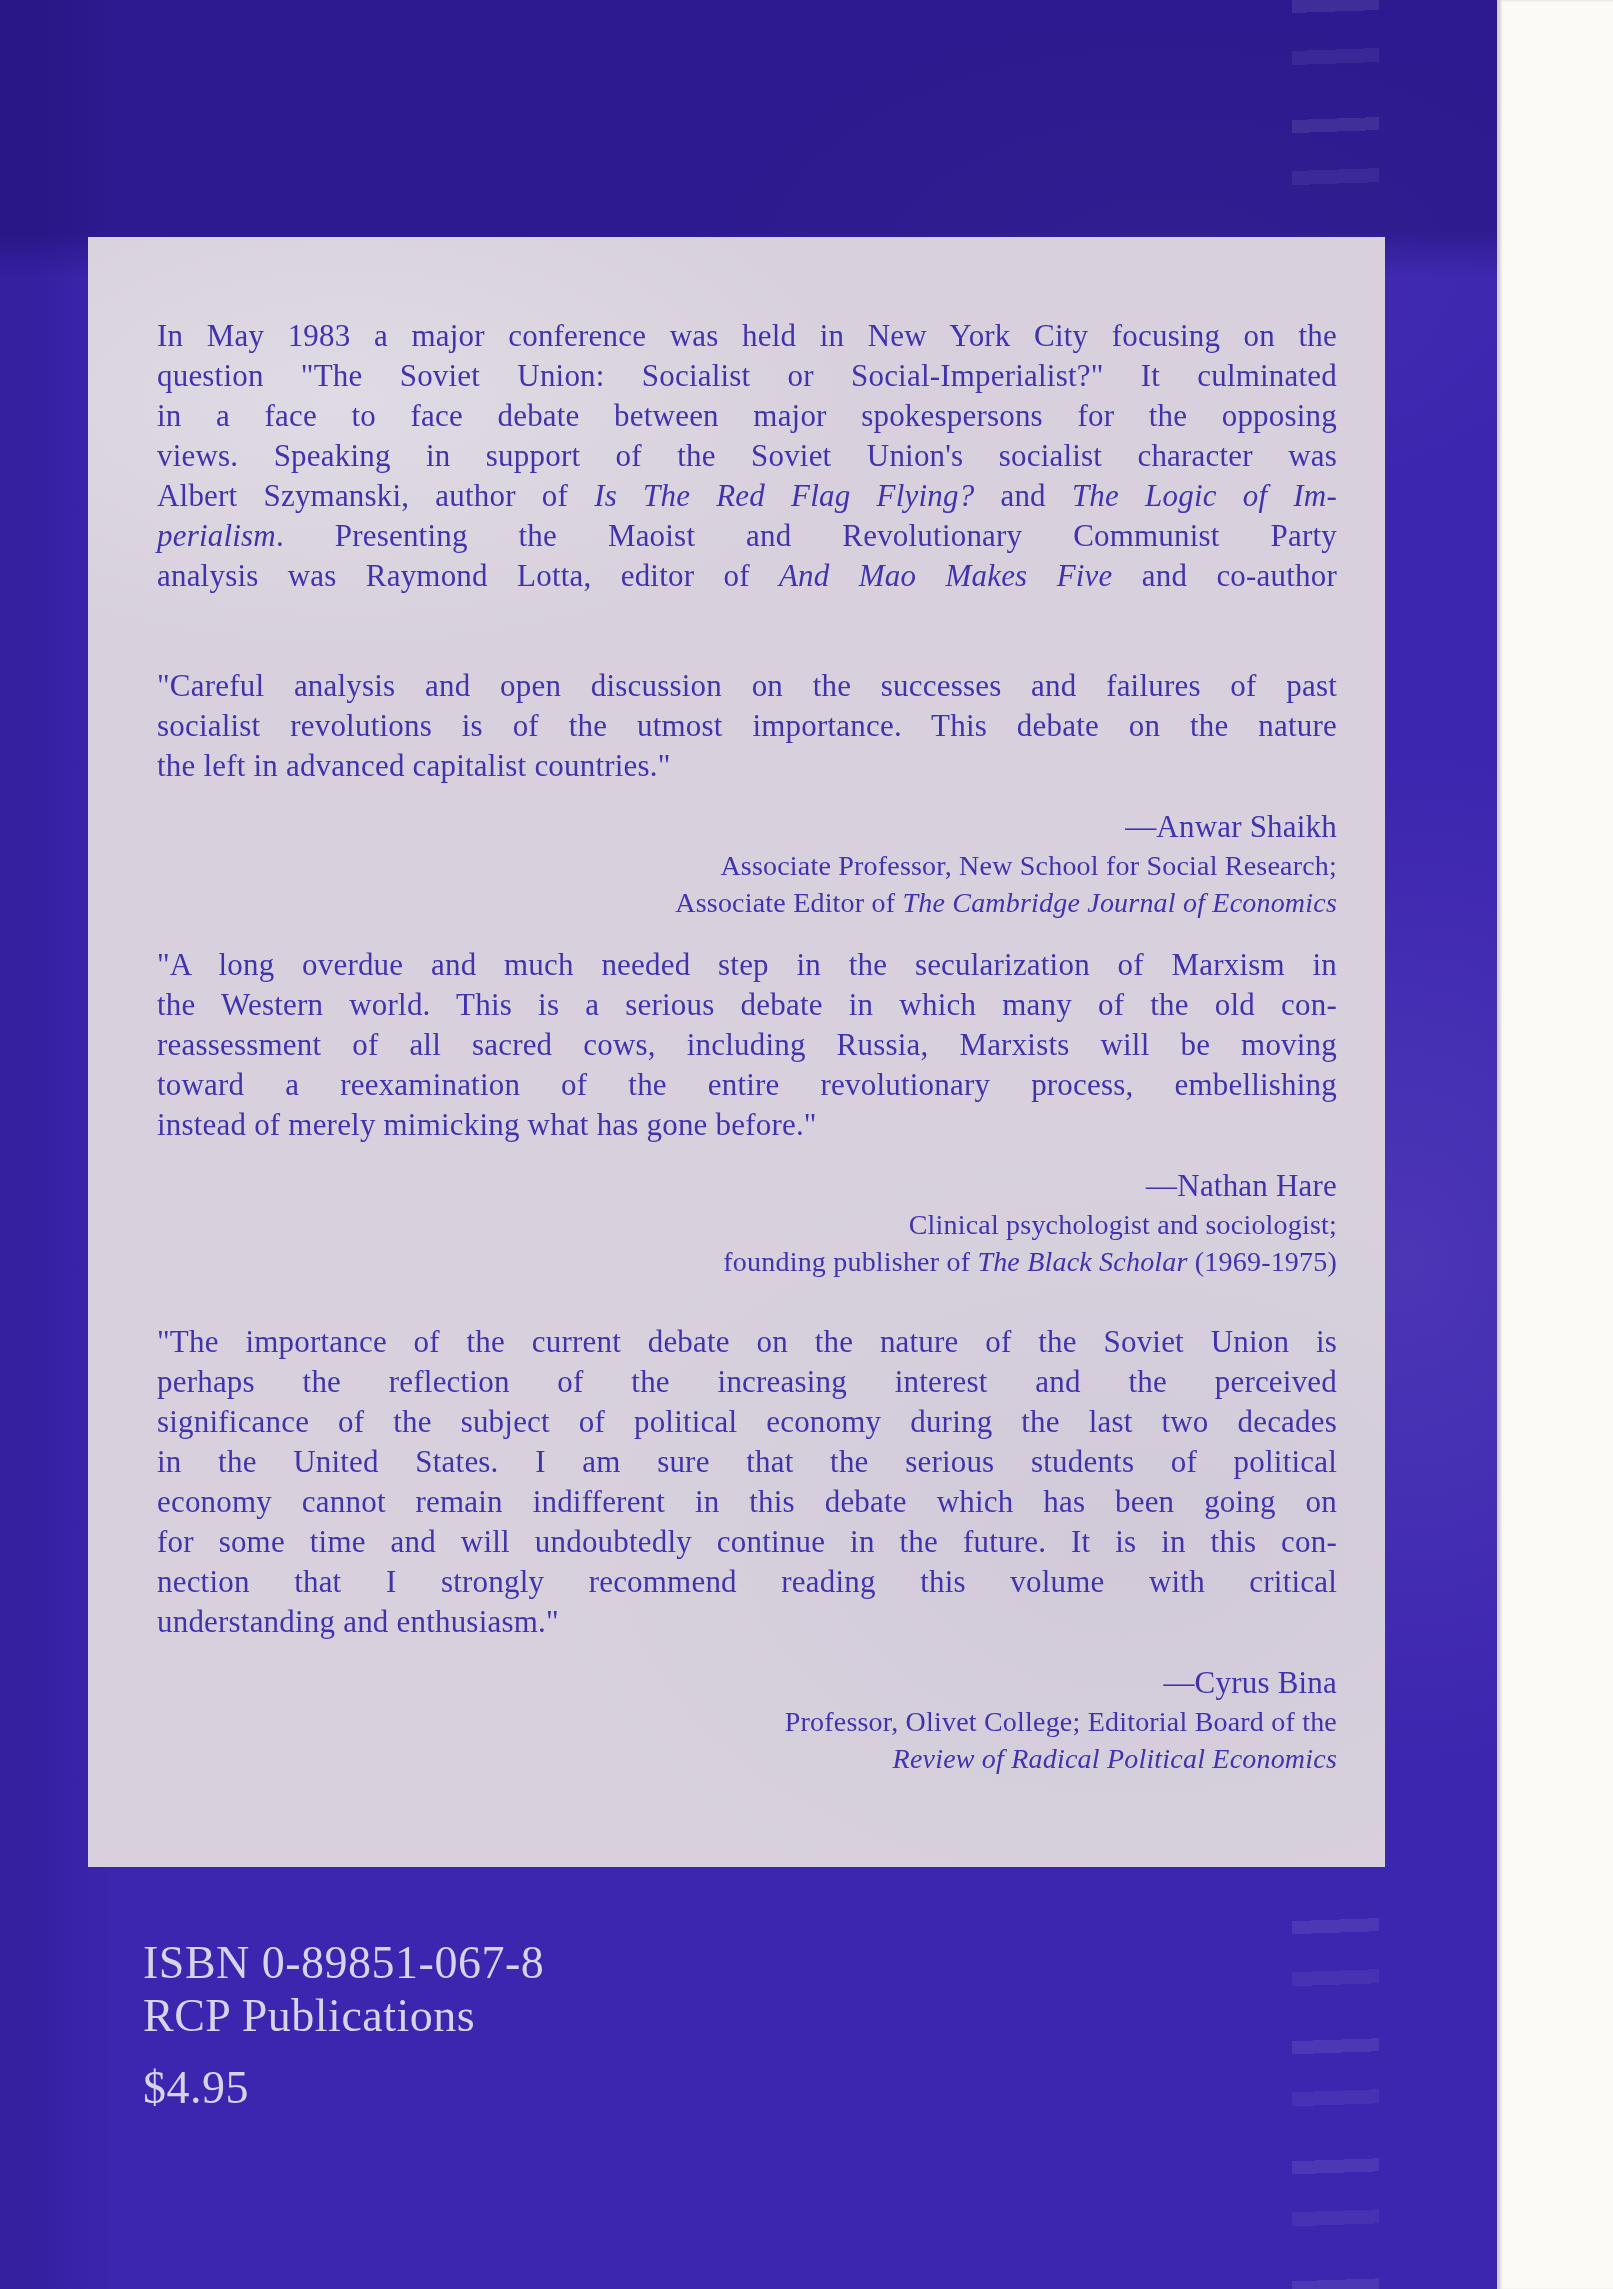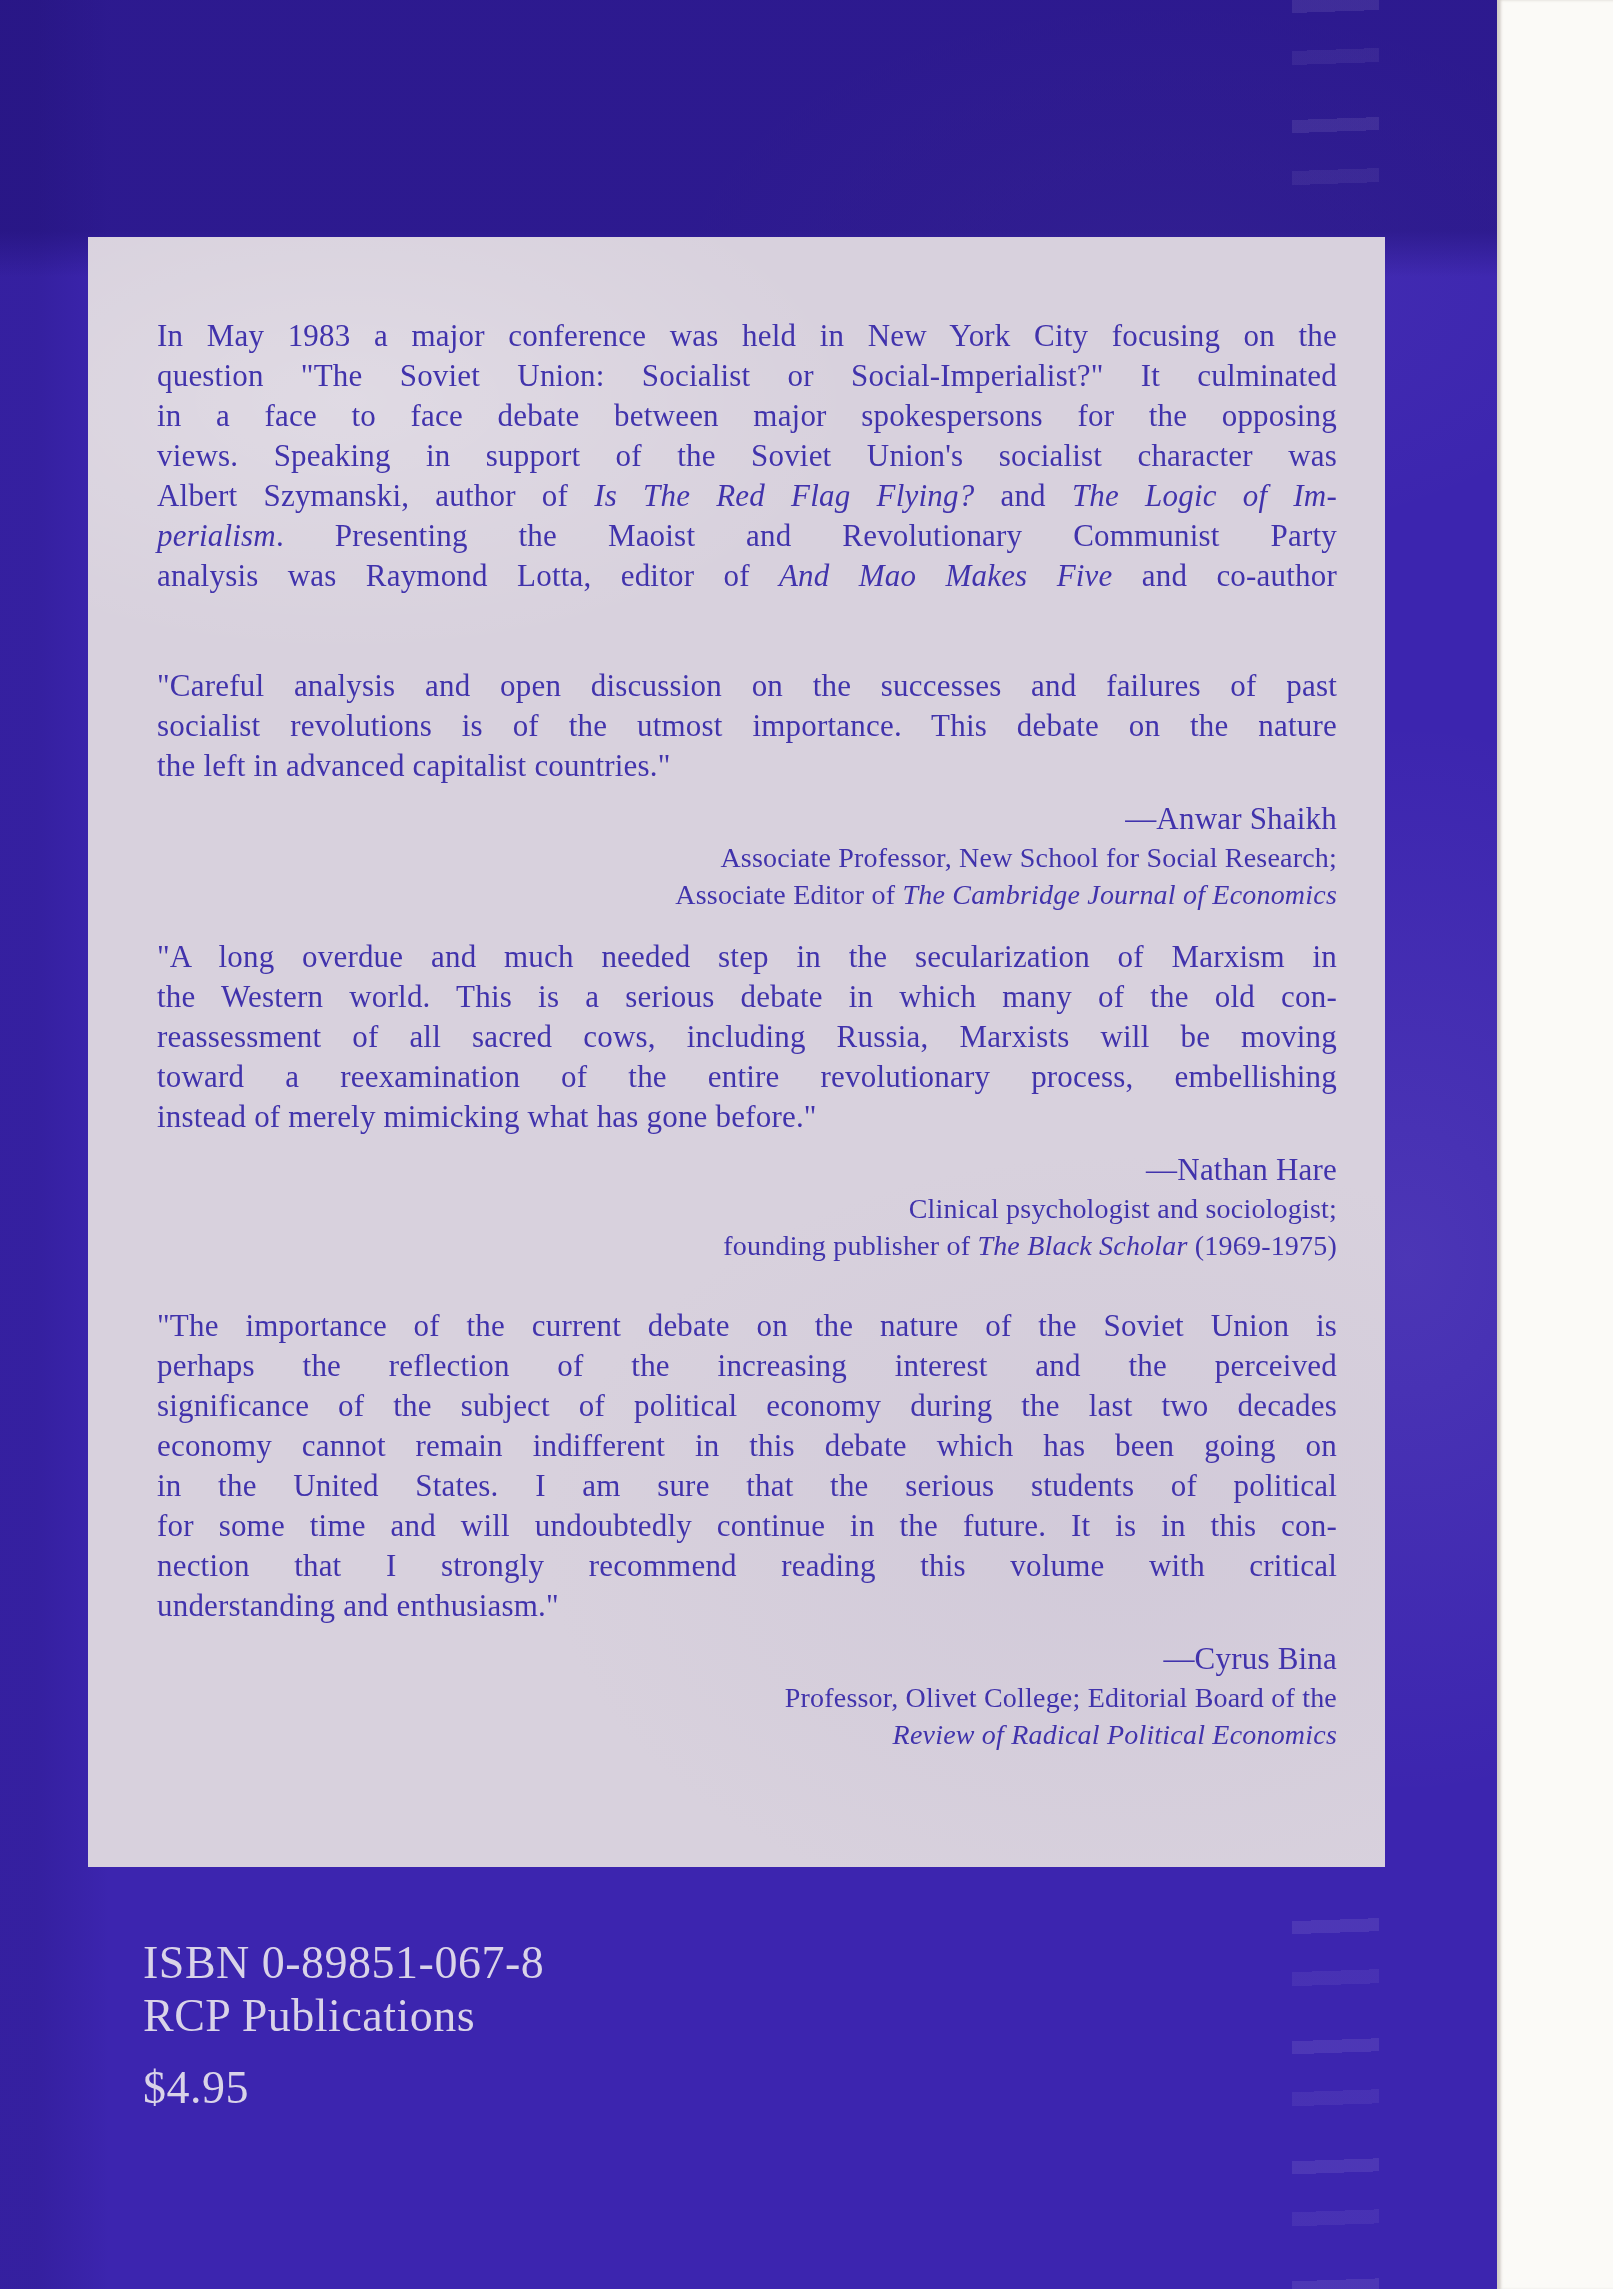--- a/index.html
+++ b/index.html
@@ -34,21 +34,21 @@
     background-image:
       radial-gradient(ellipse 738px 369px at 20% 10%, rgba(255,255,255,0.20), rgba(255,255,255,0) 70%),
       radial-gradient(ellipse 831px 554px at 80% 80%, rgba(190,180,205,0.25), rgba(190,180,205,0) 70%);
     box-sizing:border-box;
     padding:79px 48px 17px 69px;
     color:#4133ac;
     font-size:31px;line-height:40px;letter-spacing:0.2px;
   }
   .para .line{text-align:justify;text-align-last:justify;}
   .para .line.last{text-align-last:left;}
-  .attr{margin-top:12px;}
+  .attr{margin-top:20px;}
   .attr .name{text-align:right;font-size:31px;line-height:41px;}
   .attr .line,.attr .line.last{text-align:right;text-align-last:right;}
   .attr .sub{font-size:28px;line-height:37px;}
   .q1{margin-top:70px;}
   .q2{margin-top:24px;}
   .q3{margin-top:42px;}
   .it{font-style:italic;}
   .footer{
     position:absolute;left:143px;top:1936px;
     color:#d9d3e8;font-size:46px;line-height:53px;letter-spacing:0.5px;
@@ -99,22 +99,22 @@
     <div class="para sub">
         <div class="line"><span>Clinical psychologist and sociologist;</span></div>
         <div class="line last"><span>founding publisher of </span><span class="it">The Black Scholar</span><span> (1969-1975)</span></div>
       </div>
   </div>
 
   <div class="para q3">
       <div class="line"><span>"The importance of the current debate on the nature of the Soviet Union is</span></div>
       <div class="line"><span>perhaps the reflection of the increasing interest and the perceived</span></div>
       <div class="line"><span>significance of the subject of political economy during the last two decades</span></div>
+      <div class="line"><span>in the United States. I am sure that the serious students of political</span></div>
       <div class="line"><span>economy cannot remain indifferent in this debate which has been going on</span></div>
-      <div class="line"><span>in the United States. I am sure that the serious students of political</span></div>
       <div class="line"><span>for some time and will undoubtedly continue in the future. It is in this con-</span></div>
       <div class="line"><span>nection that I strongly recommend reading this volume with critical</span></div>
       <div class="line last"><span>understanding and enthusiasm."</span></div>
     </div>
   <div class="attr">
     <div class="name">—Cyrus Bina</div>
     <div class="para sub">
         <div class="line"><span>Professor, Olivet College; Editorial Board of the</span></div>
         <div class="line last"><span class="it">Review of Radical Political Economics</span></div>
       </div>

